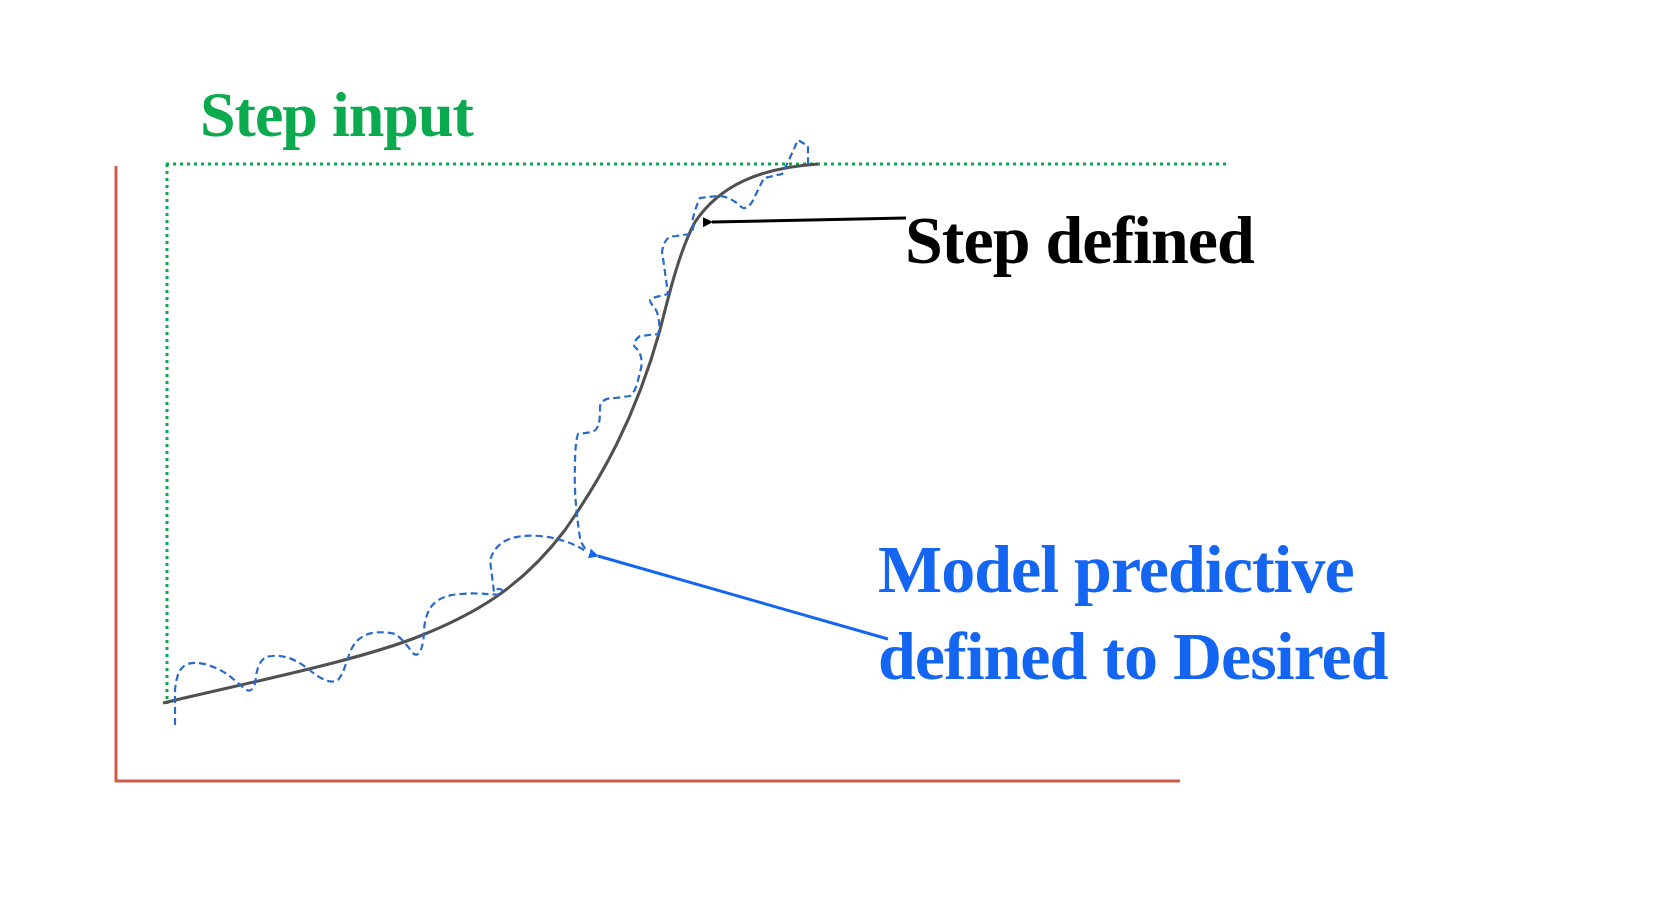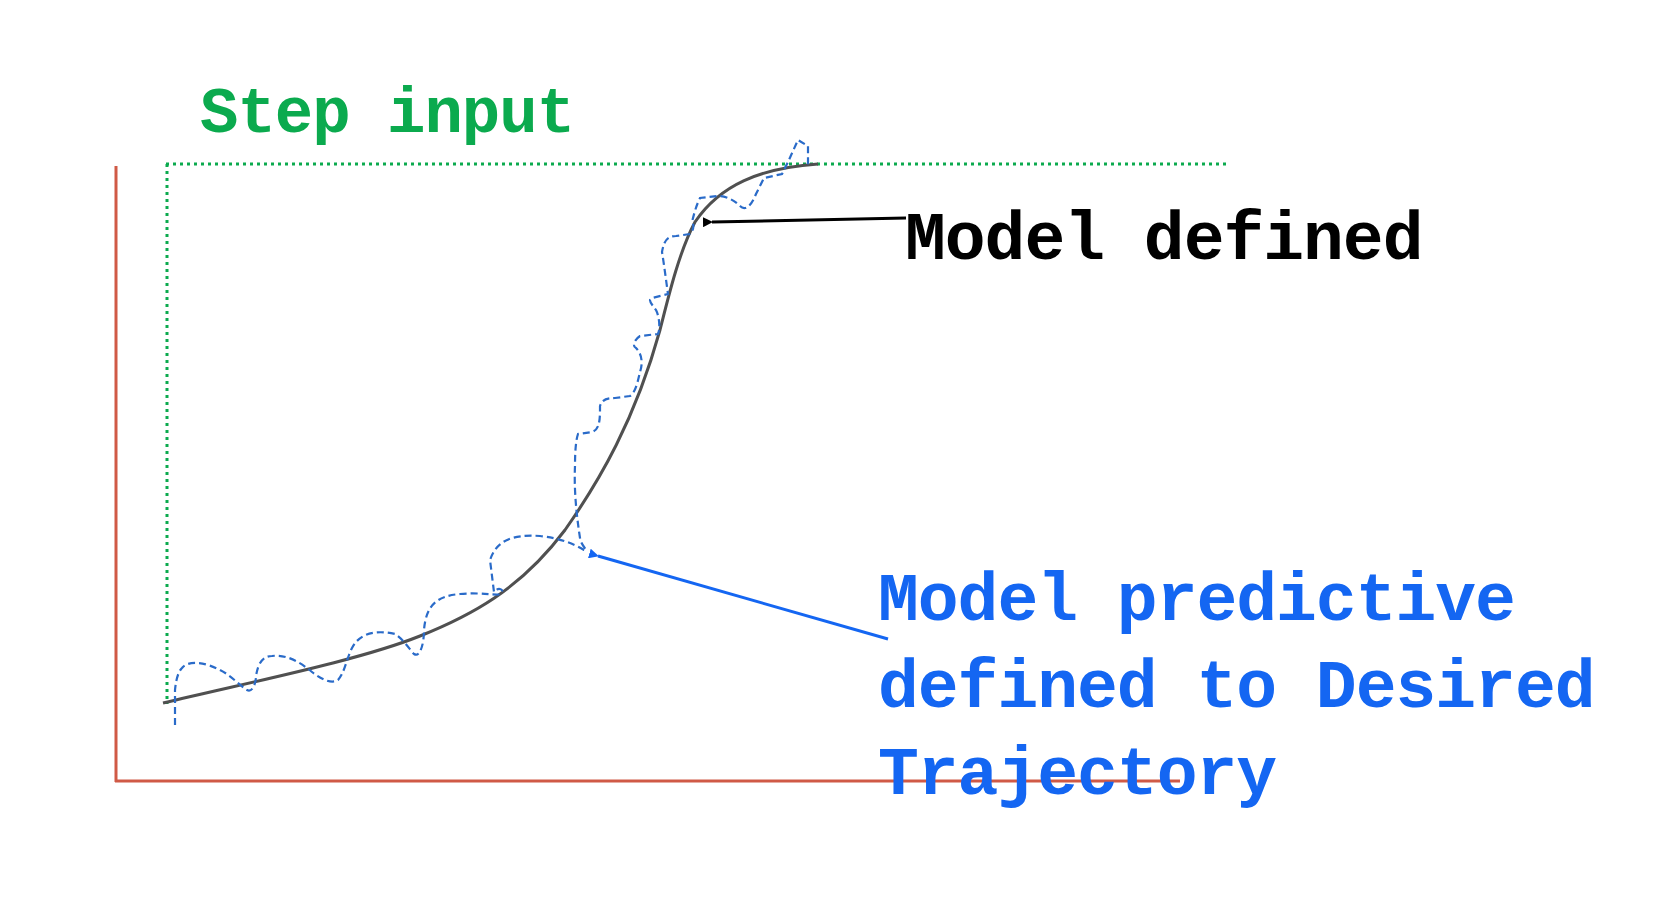--- a/index.html
+++ b/index.html
@@ -1,27 +1,27 @@
 <!DOCTYPE html>
 <html><head>
   <meta charset="utf-8">
   <style>
     html, body { margin: 0; padding: 0; background: #ffffff; }
     body { width: 1668px; height: 898px; overflow: hidden; position: relative; }
     #canvas { position: absolute; left: 0; top: 0; width: 1668px; height: 898px; }
     .label {
       position: absolute;
-      font-family: Liberation Mono, monospace;
+      font-family: Liberation Serif, serif;
       font-weight: bold;
       white-space: nowrap;
       margin: 0;
     }
     .step-label { left: 200px; top: 70px; font-size: 64px; line-height: 90px; letter-spacing: -1px; }
     .mdt-label { left: 905px; top: 197px; font-size: 68px; line-height: 87px; letter-spacing: -1px; }
-    .mpc-label { left: 878px; top: 558px; font-size: 68px; line-height: 87px; letter-spacing: -1px; }
+    .mpc-label { left: 878px; top: 526px; font-size: 68px; line-height: 87px; letter-spacing: -1px; }
     .line { display: block; }
   </style>
 </head>
 <body>
 
 <svg id="canvas" viewBox="0 0 1668 898" xmlns="http://www.w3.org/2000/svg">
   <defs>
     <marker id="arrowBlack" markerWidth="10" markerHeight="10" refX="1" refY="5" orient="auto-start-reverse" markerUnits="userSpaceOnUse" viewBox="0 0 10 10">
       <path d="M0,5 L10,0 L10,10 Z" fill="#000000"></path>
     </marker>
@@ -86,20 +86,19 @@
            L788,162 L798,140 L808,146 L808,168" fill="none" stroke="#2A6BC9" stroke-width="2.2" stroke-dasharray="7 4"></path>
 
   <line x1="906" y1="218" x2="712" y2="222" stroke="#000000" stroke-width="3" marker-end="url(#arrowBlack)"></line>
 
   <line x1="888" y1="639" x2="598" y2="556" stroke="#1466F2" stroke-width="3" marker-end="url(#arrowBlue)"></line>
 </svg>
 
 <div class="label step-label" style="color:#0BAA4E">Step input</div>
 
 <div class="label mdt-label" style="color:#000000">
-  <span class="line">Model defined</span>
+  <span class="line">Step defined</span>
 </div>
 
 <div class="label mpc-label" style="color:#1466F2">
   <span class="line">Model predictive</span>
   <span class="line">defined to Desired</span>
-  <span class="line">Trajectory</span>
 </div>
 
 </body></html>

